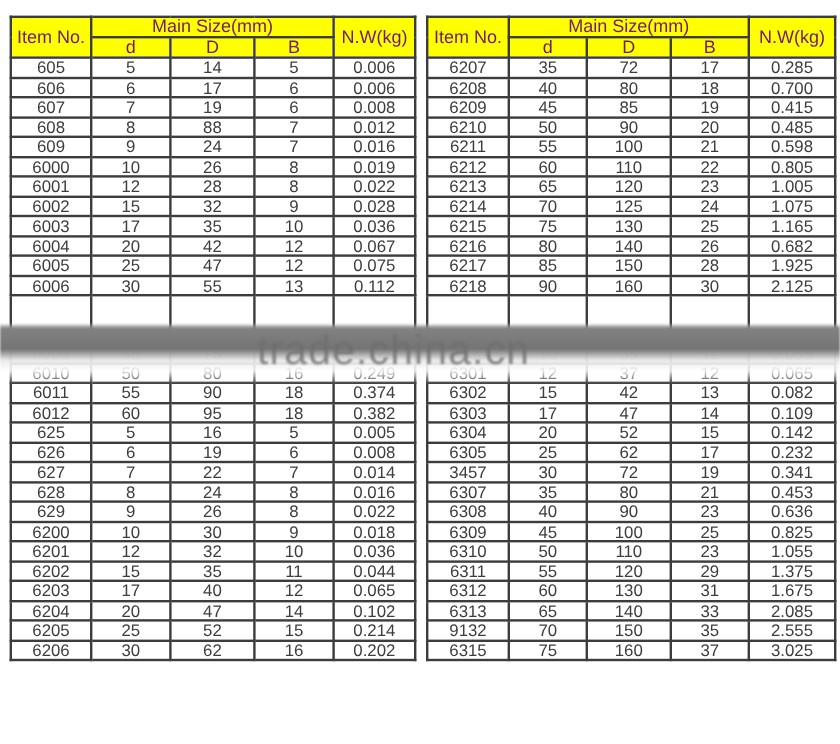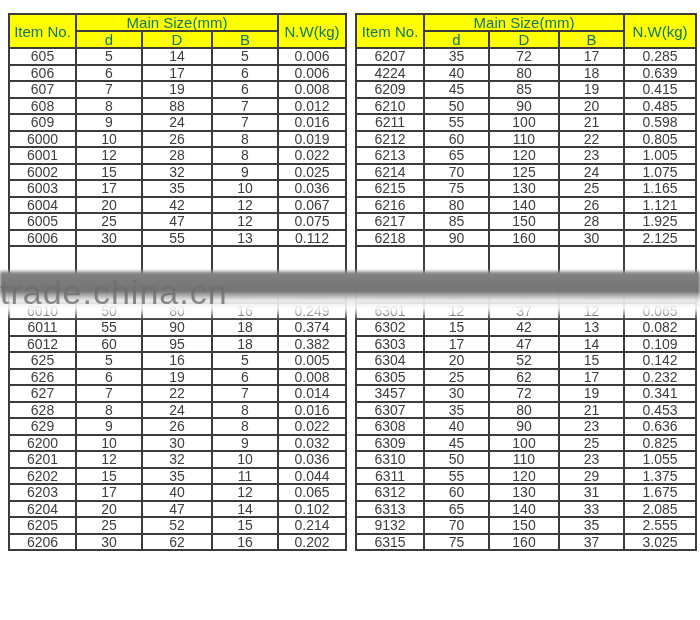--- a/index.html
+++ b/index.html
@@ -13,39 +13,39 @@
   }
   #left-table  { left:8px;   width:337px; }
   #right-table { left:355px; width:340px; }
   .spec th, .spec td {
     border:2px solid #3c3c3c; height:16.5px; padding:0;
     text-align:center; vertical-align:middle;
     font-size:14px; color:#3d3d3d; line-height:1;
     overflow:hidden; white-space:nowrap;
   }
   .spec thead th {
-    background:#ffff00; font-size:15px; font-weight:normal; color:#0f766e;
+    background:#ffff00; font-size:15px; font-weight:normal; color:#701a75;
   }
   .gap-row td { height:40px; }
   tbody.lower tr:first-child td { color:#6b6b6b; filter:blur(0.5px); }
   
   .watermark-band {
     position:absolute; left:0; top:270px; width:700px; height:50px; z-index:5;
     background:linear-gradient(to bottom,
       rgba(200,200,200,0.35) 0%,
       #828282 7%,
       #747474 42%,
       rgba(232,232,232,0.95) 60%,
       rgba(255,255,255,0.88) 78%,
       rgba(255,255,255,0) 100%);
     filter:blur(0.8px);
   }
   .watermark-text {
     position:absolute; left:0; top:274px; width:656px; z-index:6;
-    text-align:left; font-size:34px; line-height:36px;
+    text-align:center; font-size:34px; line-height:36px;
     color:rgba(110,110,110,0.8); letter-spacing:1px;
     filter:blur(0.7px); font-family:"Liberation Sans", sans-serif;
   }
 </style>
 </head>
 <body>
 
 <div class="canvas">
 
   <table class="spec" id="left-table">
@@ -116,21 +116,21 @@
           <td>12</td>
           <td>28</td>
           <td>8</td>
           <td>0.022</td>
         </tr>
         <tr>
           <td>6002</td>
           <td>15</td>
           <td>32</td>
           <td>9</td>
-          <td>0.025</td>
+          <td>0.028</td>
         </tr>
         <tr>
           <td>6003</td>
           <td>17</td>
           <td>35</td>
           <td>10</td>
           <td>0.036</td>
         </tr>
         <tr>
           <td>6004</td>
@@ -225,21 +225,21 @@
           <td>9</td>
           <td>26</td>
           <td>8</td>
           <td>0.022</td>
         </tr>
         <tr>
           <td>6200</td>
           <td>10</td>
           <td>30</td>
           <td>9</td>
-          <td>0.032</td>
+          <td>0.018</td>
         </tr>
         <tr>
           <td>6201</td>
           <td>12</td>
           <td>32</td>
           <td>10</td>
           <td>0.036</td>
         </tr>
         <tr>
           <td>6202</td>
@@ -301,25 +301,25 @@
     </thead>
     <tbody>
         <tr>
           <td>6207</td>
           <td>35</td>
           <td>72</td>
           <td>17</td>
           <td>0.285</td>
         </tr>
         <tr>
-          <td>4224</td>
+          <td>6208</td>
           <td>40</td>
           <td>80</td>
           <td>18</td>
-          <td>0.639</td>
+          <td>0.700</td>
         </tr>
         <tr>
           <td>6209</td>
           <td>45</td>
           <td>85</td>
           <td>19</td>
           <td>0.415</td>
         </tr>
         <tr>
           <td>6210</td>
@@ -361,21 +361,21 @@
           <td>75</td>
           <td>130</td>
           <td>25</td>
           <td>1.165</td>
         </tr>
         <tr>
           <td>6216</td>
           <td>80</td>
           <td>140</td>
           <td>26</td>
-          <td>1.121</td>
+          <td>0.682</td>
         </tr>
         <tr>
           <td>6217</td>
           <td>85</td>
           <td>150</td>
           <td>28</td>
           <td>1.925</td>
         </tr>
         <tr>
           <td>6218</td>

